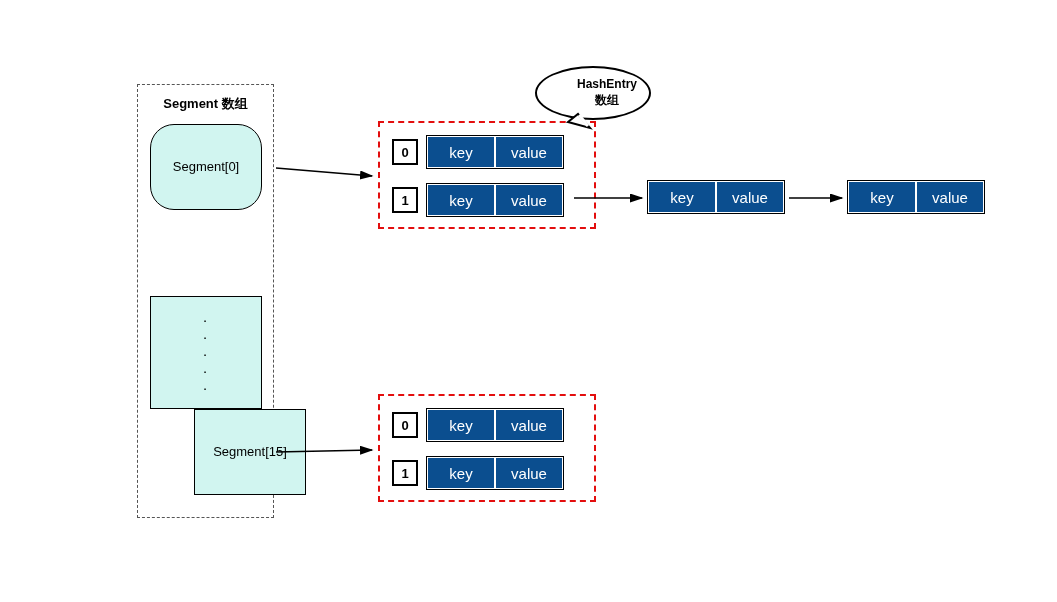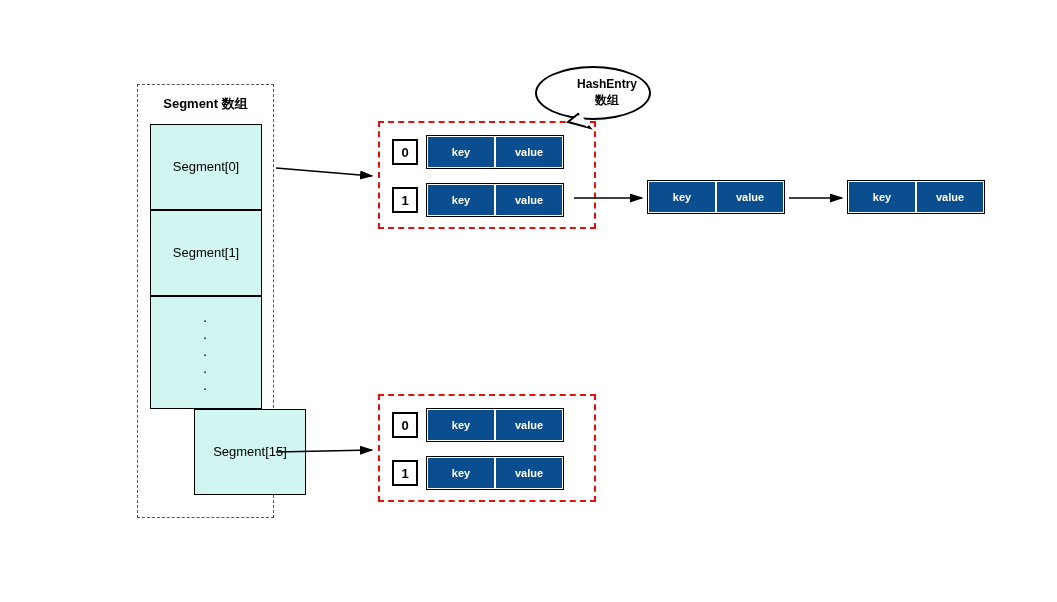--- a/index.html
+++ b/index.html
@@ -35,21 +35,21 @@
     height: 86px;
     background: #d1f5f0;
     border: 1px solid #000;
     display: flex;
     align-items: center;
     justify-content: center;
     text-align: center;
     font-size: 13px;
     line-height: 1.3;
   }
-  .segment-cell.s0 { top: 39px; }
+  .segment-cell.s0 { top: 39px; border-radius: 24px; }
   .segment-cell.s1 { top: 125px; }
   .segment-cell.s2 { top: 211px; height: 113px; background: #d1f5f0; }
   .segment-cell.s3 { top: 324px; margin-left: 44px; }
   .dots { letter-spacing: 2px; }
 
   .hashentry-box {
     position: absolute;
     border: 2px dashed #e30e0e;
     background: #fff;
   }
@@ -69,23 +69,23 @@
   }
   .kv {
     display: flex;
     border: 1px solid #000;
   }
   .cell {
     width: 68px; height: 32px;
     background: #0b4e8f;
     color: #fff;
     display: flex; align-items: center; justify-content: center;
-    font-weight: bold;
+    font-weight: normal;
     border: 1px solid #fff;
-    font-size: 11px;
+    font-size: 15px;
   }
 
   .chain-kv {
     position: absolute;
     display: flex;
     border: 1px solid #000;
   }
   .c1 { left: 647px; top: 180px; }
   .c2 { left: 847px; top: 180px; }
 
@@ -111,23 +111,20 @@
     pointer-events: none;
   }
 </style>
 </head>
 <body>
 
 <div class="segment-container">
   <div class="segment-title">Segment 数组</div>
   <div class="segment-cell s0">
       <span>Segment[0]</span>
-    </div>
-  <div class="segment-cell s1">
-      <span>Segment[1]</span>
     </div>
   <div class="segment-cell s2">
       <span class="dots" style="white-space:pre;">．
 ．
 ．
 ．
 ．</span>
     </div>
   <div class="segment-cell s3">
       <span>Segment[15]</span>

